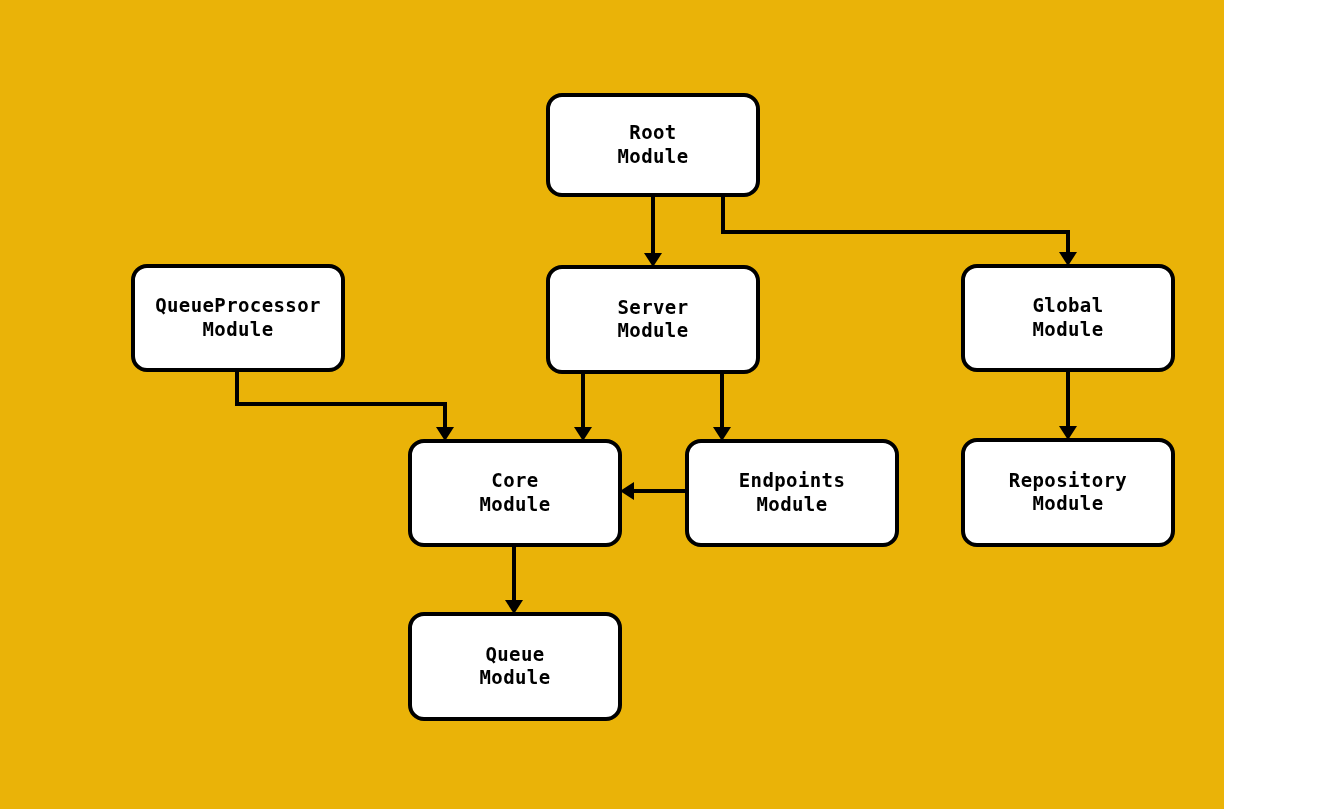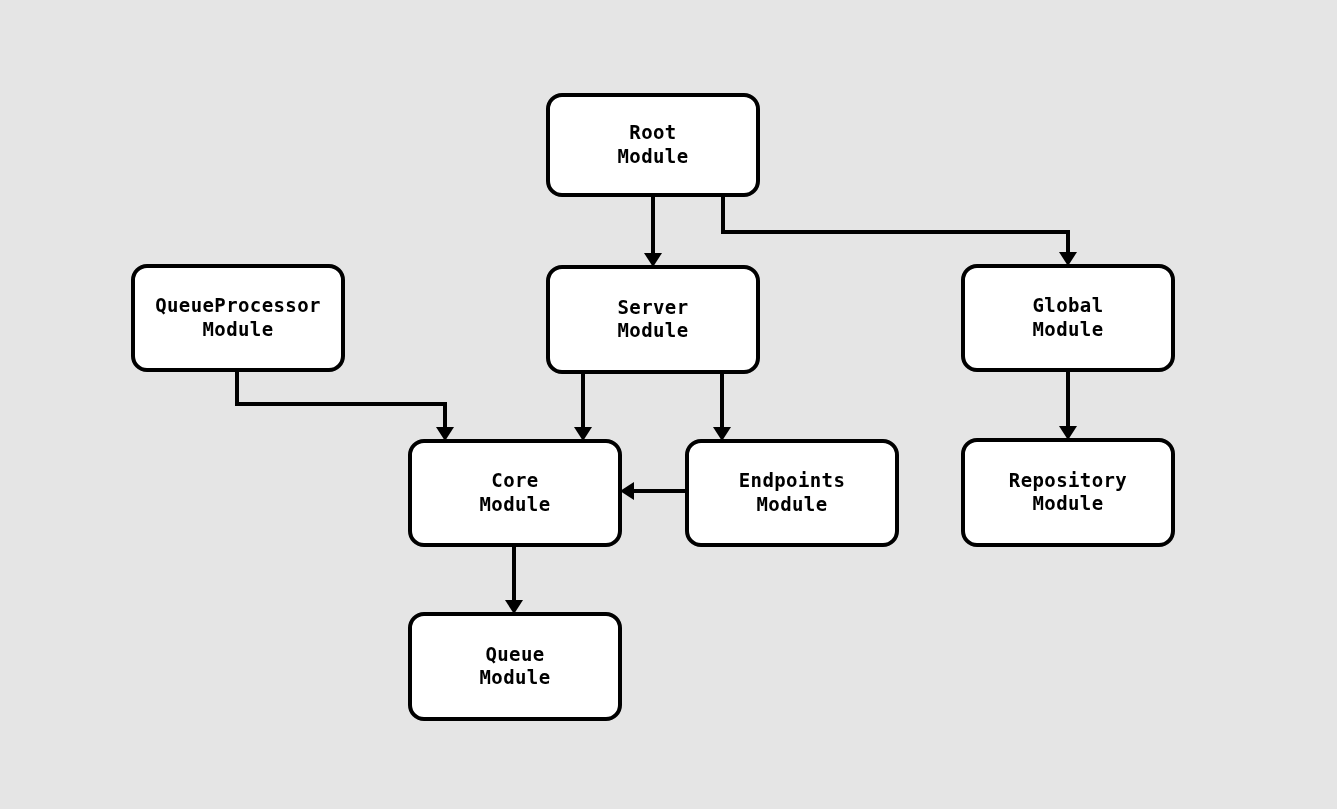--- a/index.html
+++ b/index.html
@@ -9,23 +9,24 @@
     background: #ffffff;
   }
   body {
     width: 1337px;
     height: 809px;
     overflow: hidden;
     font-family: "DejaVu Sans Mono", "Liberation Mono", monospace;
   }
   #diagram-canvas {
     position: relative;
-    width: 1337px;
+    width: 1184px;
     height: 809px;
-    background: #e5e5e5;
+    background: #eab308;
+    padding-left: 40px;
   }
   svg.diagram-svg {
     position: absolute;
     top: 0;
     left: 0;
     width: 1337px;
     height: 809px;
     display: block;
   }
   .node-box {

